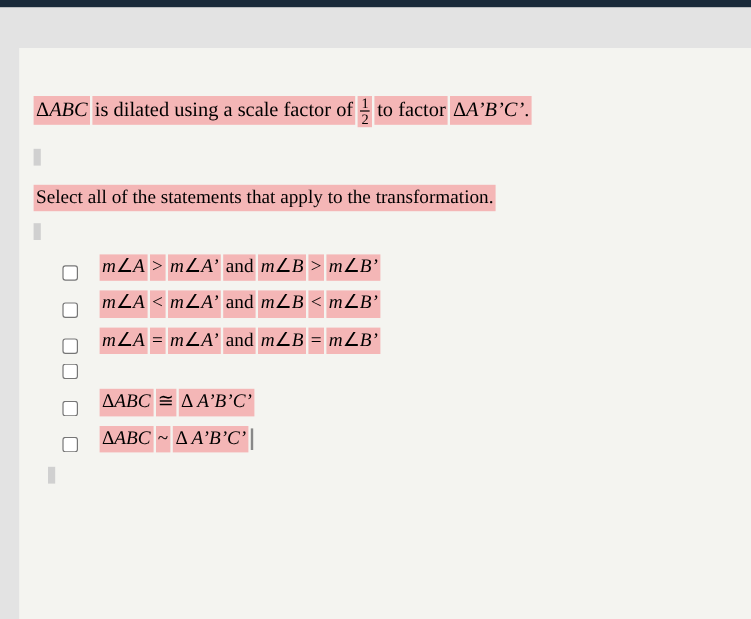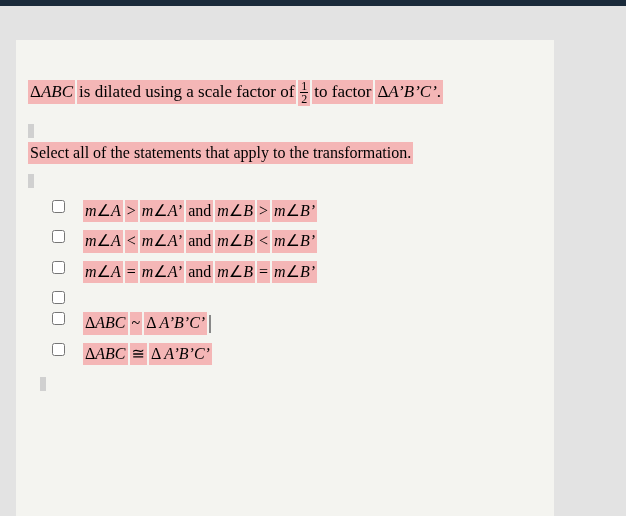--- a/index.html
+++ b/index.html
@@ -11,21 +11,21 @@
     font-family: Georgia, 'Times New Roman', serif;
     overflow: hidden;
   }
   .topbar {
     height: 6px;
     background: #1a2a3a;
   }
   .page {
     background: #f4f4f0;
     margin: 34px 0 0 16px;
-    width: 538px;
+    width: 610px;
     height: 476px;
     padding: 40px 20px 18px 12px;
     box-sizing: border-box;
     position: relative;
   }
   .hl {
     background: #f4b6b6;
     padding: 0 2px;
     display: inline-block;
     line-height: 1.4;
@@ -36,21 +36,21 @@
   }
   .prompt-line {
     font-size: 16px;
     margin-bottom: 22px;
   }
   .opts {
     padding-left: 24px;
   }
   .opt {
     display: flex;
-    align-items: flex-start;
+    align-items: flex-end;
     column-gap: 18px;
     margin-bottom: 8px;
     font-size: 16px;
   }
   .opt input[type="checkbox"] {
     width: 13px;
     height: 13px;
     margin: 0;
   }
   .mi { font-style: italic; font-family: 'Times New Roman', serif; }
@@ -96,21 +96,21 @@
 
   <div class="question-line">
     <span class="hl"><span class="tri">Δ</span><span class="mi">ABC</span></span><span class="sep"></span><span class="hl"> is dilated using a scale factor of </span><span class="sep"></span><span class="hl"><span class="frac">
           <span class="num">1</span>
           <span class="den">2</span>
         </span></span><span class="sep"></span><span class="hl"> to factor </span><span class="sep"></span><span class="hl"><span class="tri">Δ</span><span class="mi">A’B’C’</span><span>.</span></span>
   </div>
 
   <div><span class="smallcursor"></span></div>
 
-  <div class="prompt-line" style="margin-top:4px;">
+  <div class="prompt-line" style="margin-top:16px;">
     <span class="hl">Select all of the statements that apply to the transformation.</span>
   </div>
 
   <div style="margin:-16px 0 12px 0;"><span class="smallcursor"></span></div>
 
   <div class="opts">
 
     <div class="opt">
       <input type="checkbox" style="">
       <span>
@@ -132,28 +132,28 @@
       </span>
     </div>
 
     <div class="opt">
       <input type="checkbox" style="">
     </div>
 
     <div class="opt">
       <input type="checkbox" style="">
       <span>
-        <span class="hl"><span class="tri">Δ</span><span class="mi">ABC</span></span><span class="sep"></span><span class="hl">~</span><span class="sep"></span><span class="hl"><span class="tri">Δ </span><span class="mi">A’B’C’</span></span><span class="cursor"></span>
+        <span class="hl"><span class="tri">Δ</span><span class="mi">ABC</span></span><span class="sep"></span><span class="hl">≅</span><span class="sep"></span><span class="hl"><span class="tri">Δ </span><span class="mi">A’B’C’</span></span>
       </span>
     </div>
 
     <div class="opt">
       <input type="checkbox" style="">
       <span>
-        <span class="hl"><span class="tri">Δ</span><span class="mi">ABC</span></span><span class="sep"></span><span class="hl">≅</span><span class="sep"></span><span class="hl"><span class="tri">Δ </span><span class="mi">A’B’C’</span></span>
+        <span class="hl"><span class="tri">Δ</span><span class="mi">ABC</span></span><span class="sep"></span><span class="hl">~</span><span class="sep"></span><span class="hl"><span class="tri">Δ </span><span class="mi">A’B’C’</span></span><span class="cursor"></span>
       </span>
     </div>
 
   </div>
 
   <div style="margin:6px 0 0 12px;"><span class="smallcursor"></span></div>
 
 </div>
 
 </body></html>

